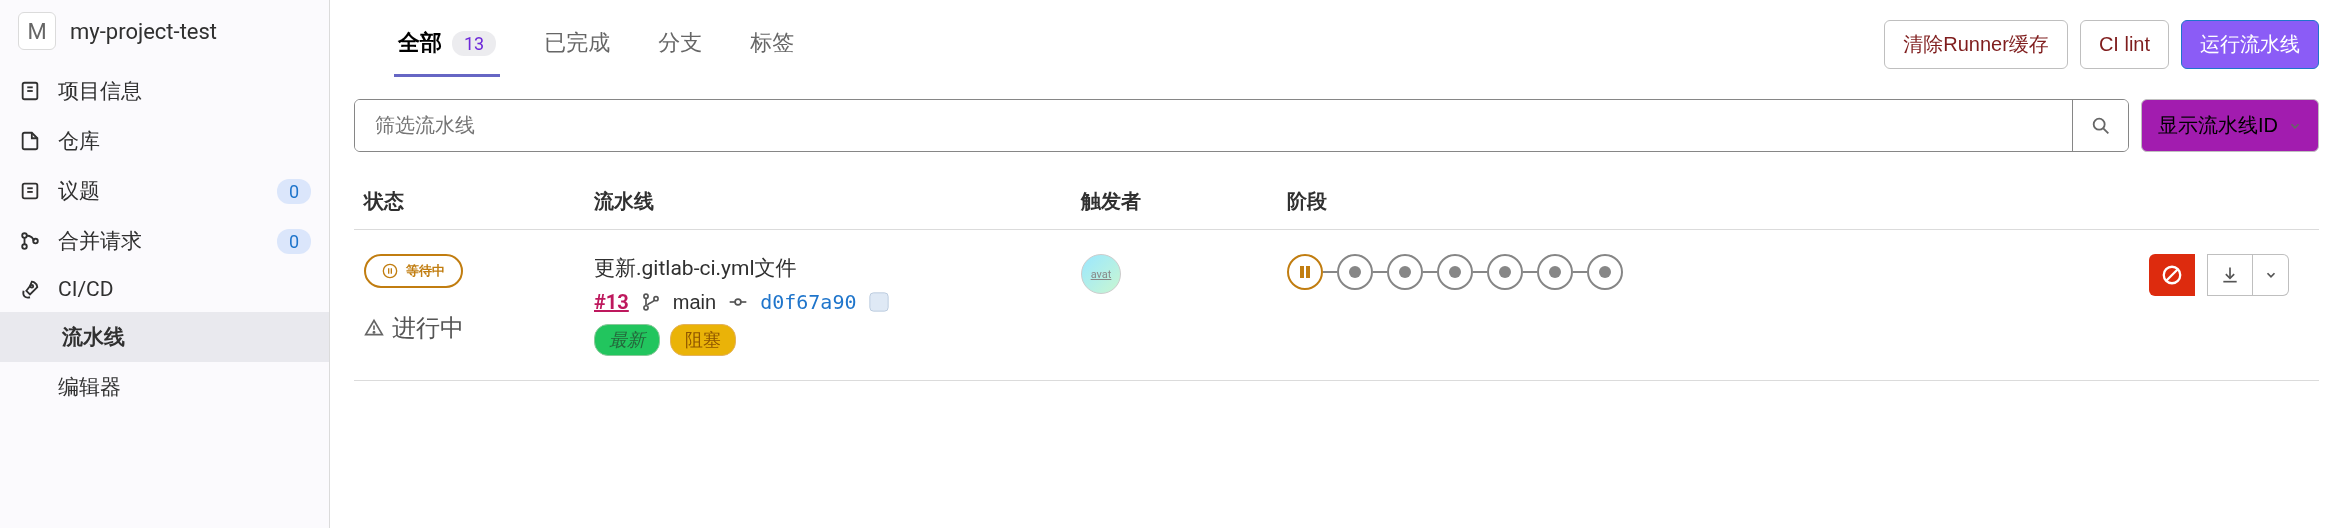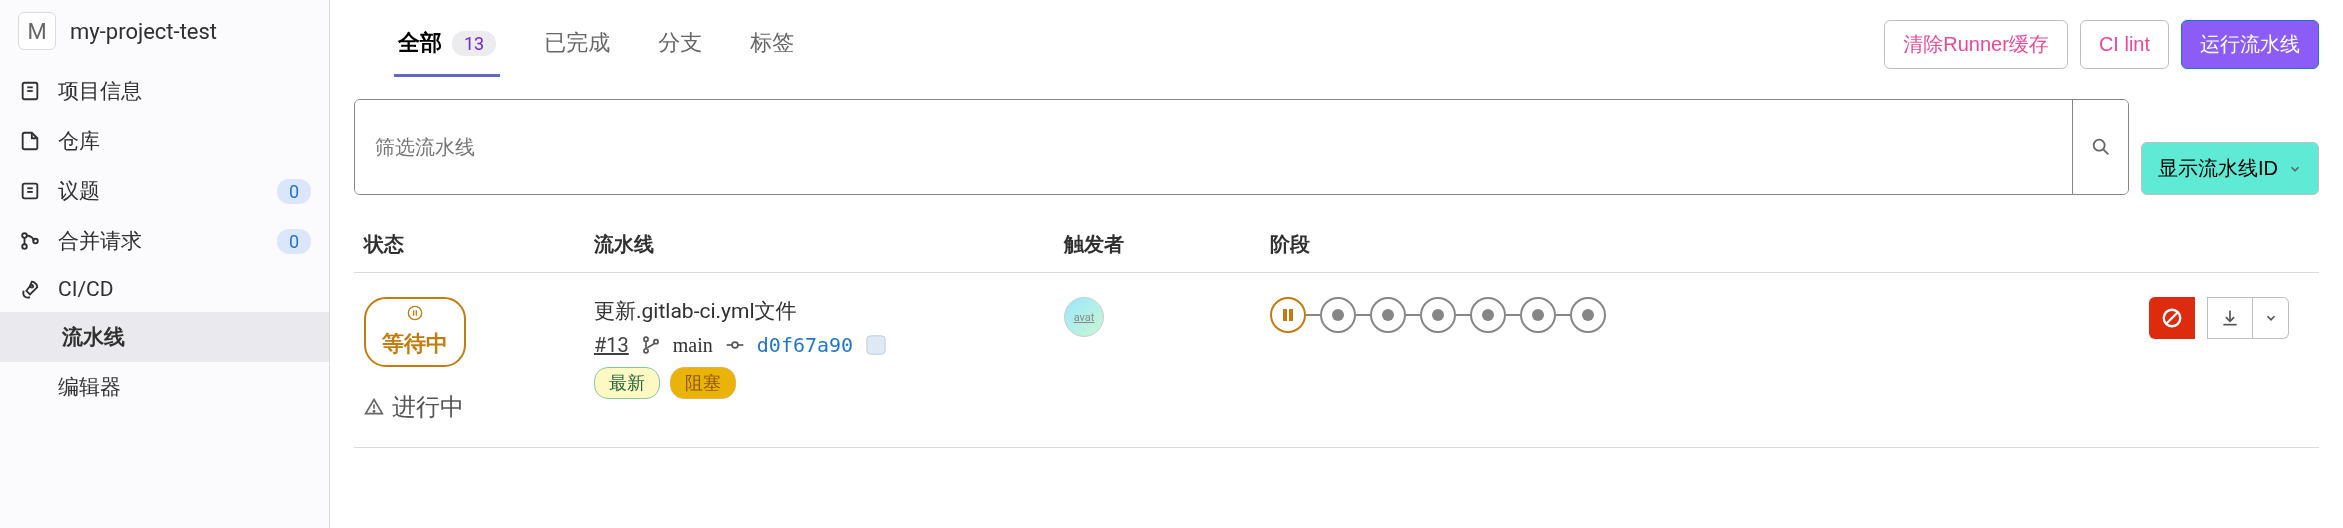--- a/index.html
+++ b/index.html
@@ -18,47 +18,47 @@
 .nav-sub.active { background: #e9e9ee; font-weight: 600; border-left: 4px solid transparent; }
 
 
 .main { flex: 1; display: flex; flex-direction: column; padding: 0 24px; }
 .topbar { display: flex; align-items: center; padding: 12px 0 0; margin-left: 40px; }
 .tabs { display: flex; gap: 40px; flex: 1; }
 .tab { padding: 16px 4px; font-size: 22px; cursor: pointer; display: flex; align-items: center; gap: 10px; color: #666; border-bottom: 3px solid transparent; }
 .tab.active { color: #000; font-weight: 600; border-bottom: 3px solid #6666c4; }
 .tab .cnt { background: #ececef; border-radius: 12px; padding: 2px 12px; font-size: 18px; font-weight: 400; color: #6d28d9; }
 .actions { display: flex; gap: 12px; }
-.btn { border: 1px solid #bfbfbf; background: #fff; border-radius: 6px; padding: 10px 18px; font-size: 20px; cursor: pointer; color: #ec4899; }
+.btn { border: 1px solid #bfbfbf; background: #fff; border-radius: 6px; padding: 10px 18px; font-size: 20px; cursor: pointer; color: #7f1d1d; }
 .btn.primary { background: #8b5cf6; color: #fff; border-color: #1f75cb; }
 
 .filterbar { display: flex; gap: 12px; margin: 22px 0 18px; }
 .filter-input-wrap { flex: 1; display: flex; border: 1px solid #868686; border-radius: 6px; overflow: hidden; }
 .filter-input { flex: 1; border: none; padding: 14px 20px; font-size: 20px; outline: none; }
 .filter-search-btn { width: 56px; border: none; border-left: 1px solid #868686; background: #fff; cursor: pointer; display: flex; align-items: center; justify-content: center; }
-.dropdown-btn { border: 1px solid #bfbfbf; background: #5eead4; border-radius: 6px; padding: 12px 16px; font-size: 20px; cursor: pointer; display: flex; align-items: center; gap: 10px; margin-top: 43px; }
+.dropdown-btn { border: 1px solid #bfbfbf; background: #a21caf; border-radius: 6px; padding: 12px 16px; font-size: 20px; cursor: pointer; display: flex; align-items: center; gap: 10px; }
 
 .table-head { display: flex; padding: 18px 10px 14px; font-weight: 600; font-size: 20px; border-bottom: 1px solid #dbdbdb; }
 .col-status { width: 230px; }
 .col-pipeline { width: 470px; }
-.col-trigger { width: 170px; }
+.col-trigger { width: 170px; margin-left: 17px; }
 .col-stages { flex: 1; padding-left: 36px; }
 .col-actions { width: 160px; }
 
 .row { display: flex; padding: 24px 10px; border-bottom: 1px solid #dbdbdb; align-items: flex-start; }
-.status-pill { display: inline-flex; align-items: center; gap: 8px; border: 2px solid #c17d10; color: #c17d10; border-radius: 22px; padding: 6px 16px; font-size: 22px; font-weight: 600; flex-direction: column; }
+.status-pill { display: inline-flex; align-items: center; gap: 8px; border: 2px solid #c17d10; color: #c17d10; border-radius: 22px; padding: 6px 16px; font-size: 13px; font-weight: 600; }
 .status-sub { display: flex; align-items: center; gap: 8px; margin-top: 24px; font-size: 24px; color: #555; }
 .pipeline-title { font-size: 21px; margin-bottom: 8px; }
 .pipeline-meta { display: flex; align-items: center; gap: 12px; font-size: 20px; margin-bottom: 10px; }
-.pipeline-id { color: #404040; text-decoration: underline; }
-.branch-name { font-family: Liberation Serif, serif; }
+.pipeline-id { color: #be185d; text-decoration: underline; font-weight: bold; }
+.branch-name { font-family: Liberation Sans, sans-serif; }
 .commit-sha { font-family: ui-monospace, monospace; color: #1f75cb; }
 .tags { display: flex; gap: 10px; }
 .tag { border-radius: 14px; padding: 3px 14px; font-size: 18px; }
-.tag.latest { background: #fef9c3; color: #24663b; border: 1px solid #8ac99a; }
+.tag.latest { background: #22c55e; color: #24663b; border: 1px solid #8ac99a; font-style: italic; }
 .tag.blocked { background: #eab308; color: #8f5600; border: 1px solid #e4b25a; }
 .avatar { width: 40px; height: 40px; border-radius: 50%; background: linear-gradient(135deg,#9be7ff,#c9f7d1); border: 1px solid #ccc; overflow: hidden; font-size: 11px; color: #888; display: flex; align-items: center; justify-content: center; text-decoration: underline; }
 .stages { display: flex; align-items: center; }
 .stage { width: 36px; height: 36px; border-radius: 50%; border: 2px solid #868686; background: #fff; display: flex; align-items: center; justify-content: center; position: relative; }
 .stage.pause { border-color: #c17d10; }
 .stage.pause::before { content: ""; width: 4px; height: 12px; background: #c17d10; position: absolute; left: 11px; }
 .stage.pause::after { content: ""; width: 4px; height: 12px; background: #c17d10; position: absolute; right: 11px; }
 .stage-dot::before { content: ""; width: 12px; height: 12px; border-radius: 50%; background: #868686; }
 .stage-conn { width: 14px; height: 2px; background: #868686; }
 .row-actions { display: flex; gap: 0; align-items: center; }

